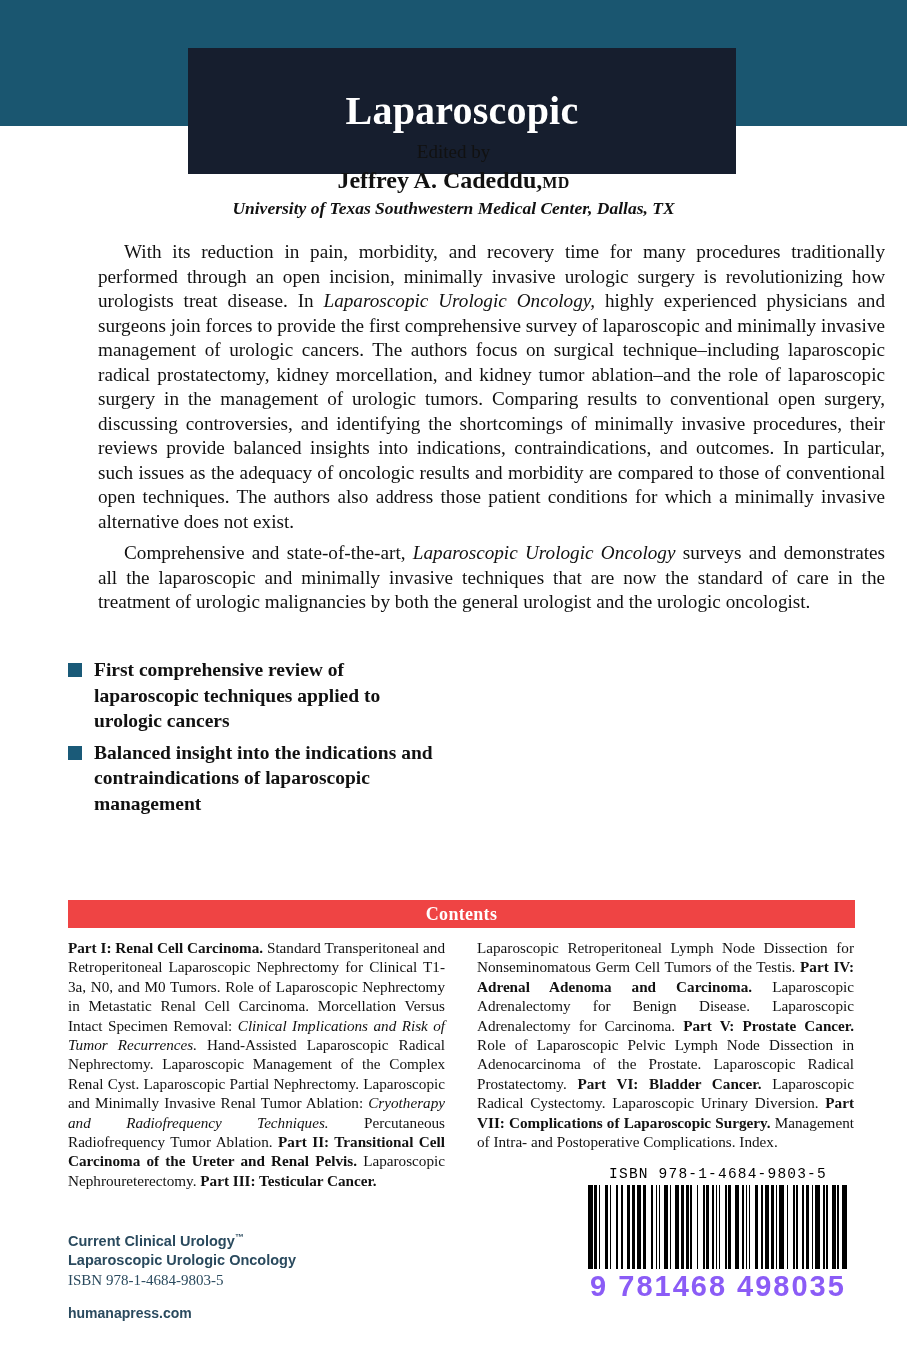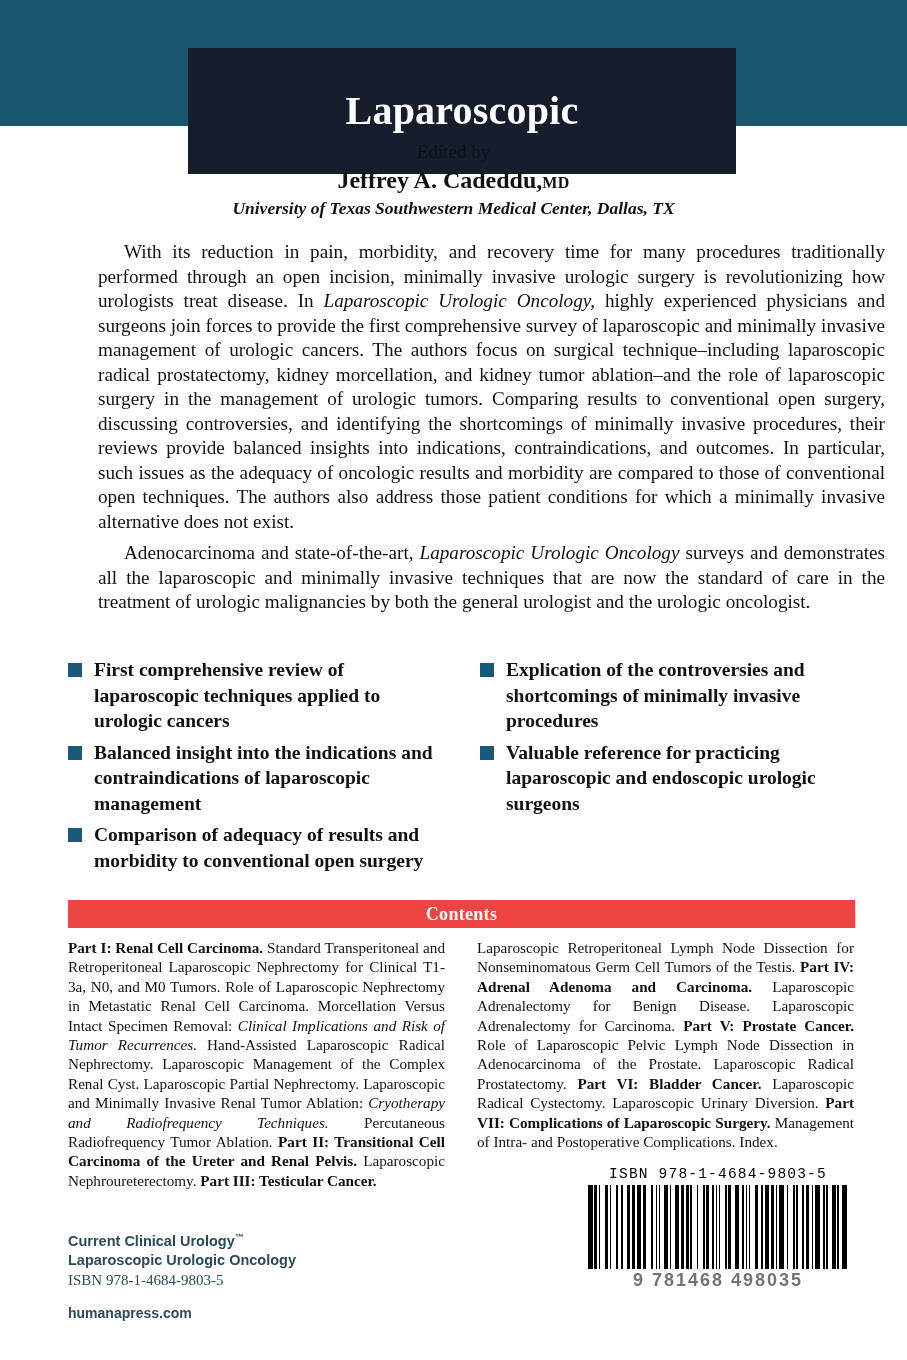--- a/index.html
+++ b/index.html
@@ -211,24 +211,24 @@
   .bars {
     height: 84px;
     display: flex;
     align-items: stretch;
     justify-content: center;
     background: #fff;
   }
   .bars span { display: block; height: 100%; }
   .ean-text {
     font-family: "Liberation Sans", sans-serif;
-    font-size: 18px;
+    font-size: 29px;
     font-weight: bold;
     letter-spacing: 2px;
-    color: #737373;
+    color: #8b5cf6;
     margin-top: 1px;
   }
 </style>
 </head>
 <body>
 
 <div class="header-band">
   <div class="title-block">
     <div class="title-line">Laparoscopic</div>
   </div>
@@ -237,47 +237,33 @@
 <div class="editor-block">
   <div class="edited-by">Edited by</div>
   <div class="editor-name">
     <span>Jeffrey A. Cadeddu,</span><span class="md">MD</span>
   </div>
   <div class="editor-affil">University of Texas Southwestern Medical Center, Dallas, TX</div>
 </div>
 
 <div class="blurb">
   <p><span>With its reduction in pain, morbidity, and recovery time for many procedures traditionally performed through an open incision, minimally invasive urologic surgery is revolutionizing how urologists treat disease. In </span><i>Laparoscopic Urologic Oncology,</i><span> highly experienced physicians and surgeons join forces to provide the first comprehensive survey of laparoscopic and minimally invasive management of urologic cancers. The authors focus on surgical technique–including laparoscopic radical prostatectomy, kidney morcellation, and kidney tumor ablation–and the role of laparoscopic surgery in the management of urologic tumors. Comparing results to conventional open surgery, discussing controversies, and identifying the shortcomings of minimally invasive procedures, their reviews provide balanced insights into indications, contraindications, and outcomes. In particular, such issues as the adequacy of oncologic results and morbidity are compared to those of conventional open techniques. The authors also address those patient conditions for which a minimally invasive alternative does not exist.</span></p>
-  <p><span>Adenocarcinoma and state-of-the-art, </span><i>Laparoscopic Urologic Oncology</i><span> surveys and demonstrates all the laparoscopic and minimally invasive techniques that are now the standard of care in the treatment of urologic malignancies by both the general urologist and the urologic oncologist.</span></p>
+  <p><span>Comprehensive and state-of-the-art, </span><i>Laparoscopic Urologic Oncology</i><span> surveys and demonstrates all the laparoscopic and minimally invasive techniques that are now the standard of care in the treatment of urologic malignancies by both the general urologist and the urologic oncologist.</span></p>
 </div>
 
 <div class="features">
   <div class="feat-col">
     <div class="feat-item">
       <span class="bullet-sq"></span>
       <span class="feat-text">First comprehensive review of laparoscopic techniques applied to urologic cancers</span>
     </div>
     <div class="feat-item">
       <span class="bullet-sq"></span>
       <span class="feat-text">Balanced insight into the indications and contraindications of laparoscopic management</span>
     </div>
-    <div class="feat-item">
-      <span class="bullet-sq"></span>
-      <span class="feat-text">Comparison of adequacy of results and morbidity to conventional open surgery</span>
-    </div>
-  </div>
-  <div class="feat-col">
-    <div class="feat-item">
-      <span class="bullet-sq"></span>
-      <span class="feat-text">Explication of the controversies and shortcomings of minimally invasive procedures</span>
-    </div>
-    <div class="feat-item">
-      <span class="bullet-sq"></span>
-      <span class="feat-text">Valuable reference for practicing laparoscopic and endoscopic urologic surgeons</span>
-    </div>
   </div>
 </div>
 
 <div class="contents-bar">
   <span>Contents</span>
 </div>
 <div class="contents-cols">
   <div class="contents-col">
     <p><b>Part I: Renal Cell Carcinoma.</b><span> Standard Transperitoneal and Retroperitoneal Laparoscopic Nephrectomy for Clinical T1-3a, N0, and M0 Tumors. Role of Laparoscopic Nephrectomy in Metastatic Renal Cell Carcinoma. Morcellation Versus Intact Specimen Removal: </span><i>Clinical Implications and Risk of Tumor Recurrences.</i><span> Hand-Assisted Laparoscopic Radical Nephrectomy. Laparoscopic Management of the Complex Renal Cyst. Laparoscopic Partial Nephrectomy. Laparoscopic and Minimally Invasive Renal Tumor Ablation: </span><i>Cryotherapy and Radiofrequency Techniques.</i><span> Percutaneous Radiofrequency Tumor Ablation. </span><b>Part II: Transitional Cell Carcinoma of the Ureter and Renal Pelvis.</b><span> Laparoscopic Nephroureterectomy. </span><b>Part III: Testicular Cancer.</b></p>
   </div>

